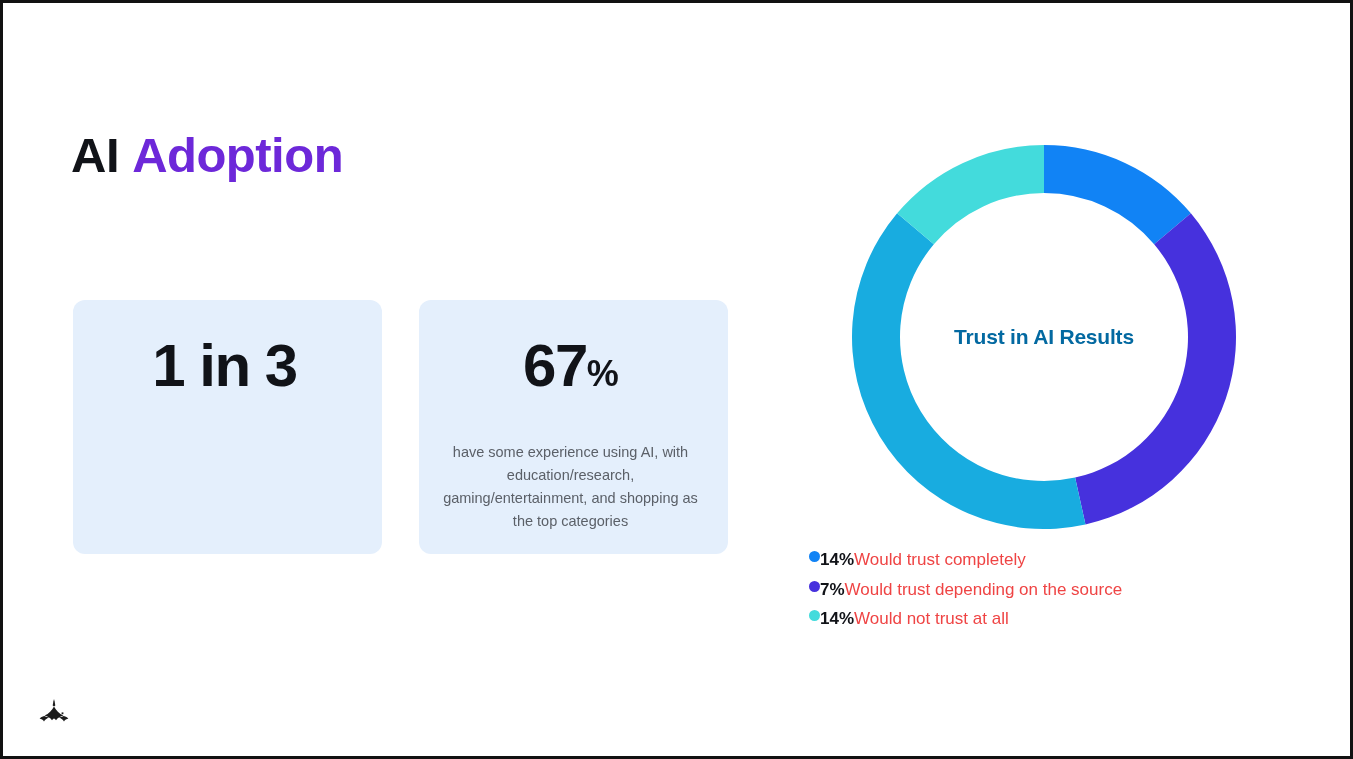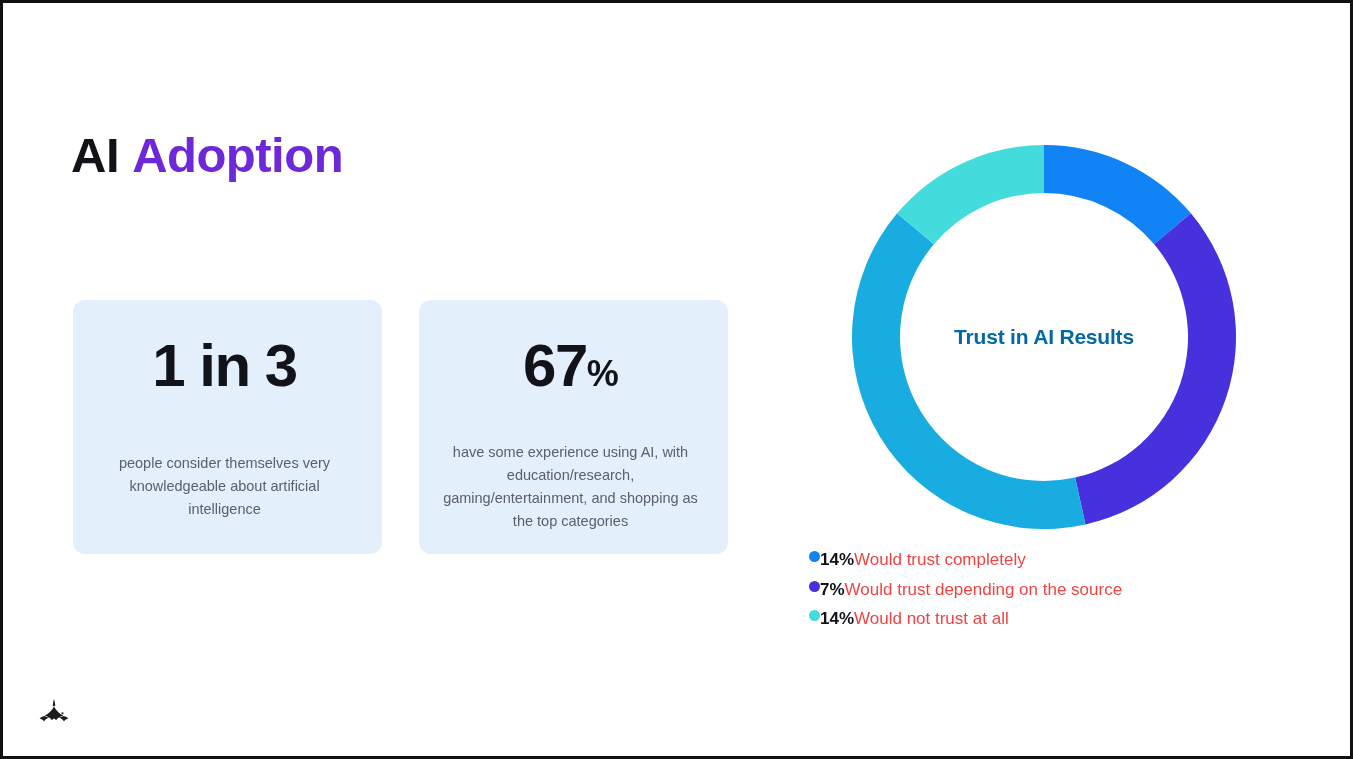--- a/index.html
+++ b/index.html
@@ -160,21 +160,20 @@
   <div class="title">
     <span class="t-black">AI</span><span>&nbsp;</span><span class="t-accent">Adoption</span>
   </div>
 
   <div class="cards">
 
     <div class="card card-1">
       <div class="card-value">
         <span>1 in 3</span>
       </div>
-      <div class="card-caption">people consider themselves very knowledgeable about artificial intelligence</div>
     </div>
 
     <div class="card card-2">
       <div class="card-value">
         <span>67</span>
           <span class="suffix">%</span>
       </div>
       <div class="card-caption">have some experience using AI, with education/research, gaming/entertainment, and shopping as the top categories</div>
     </div>
 

